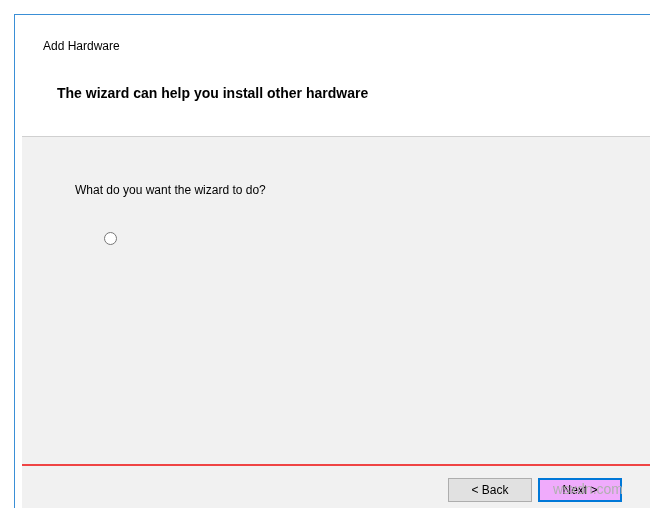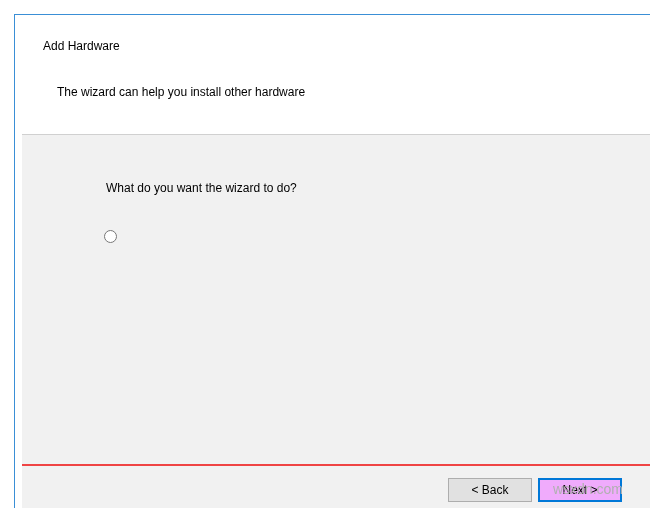--- a/index.html
+++ b/index.html
@@ -28,39 +28,38 @@
       padding: 10px 14px 28px 14px;
       border-bottom: 1px solid #d0d0d0;
     }
     .title {
       font-size: 12px;
       color: #000;
       font-weight: 400;
       margin-bottom: 18px;
     }
     .subtitle {
-      font-size: 12px;
-      font-weight: 400;
+      font-size: 14px;
+      font-weight: 700;
       color: #000;
       margin-left: 14px;
     }
     .content {
       flex: 1;
       background: #f1f1f1;
       padding: 38px 46px 20px 46px;
       color: #000;
       font-size: 12px;
       line-height: 1.4;
     }
     .description {
       margin-bottom: 40px;
     }
     .question {
       margin-bottom: 12px;
-      margin-left: 31px;
     }
     .options {
       margin-left: 22px;
     }
     .option-row {
       display: flex;
       align-items: center;
       margin-bottom: 10px;
     }
     .option-row input[type="radio"] {

